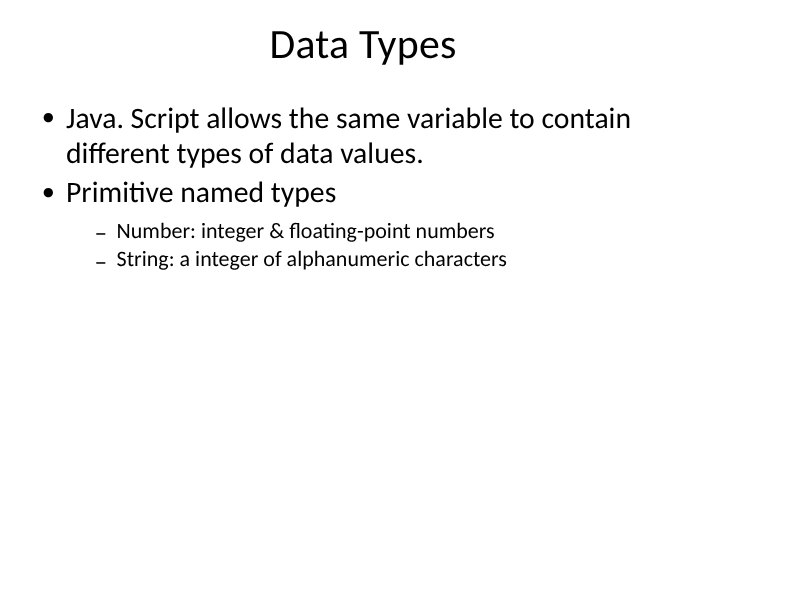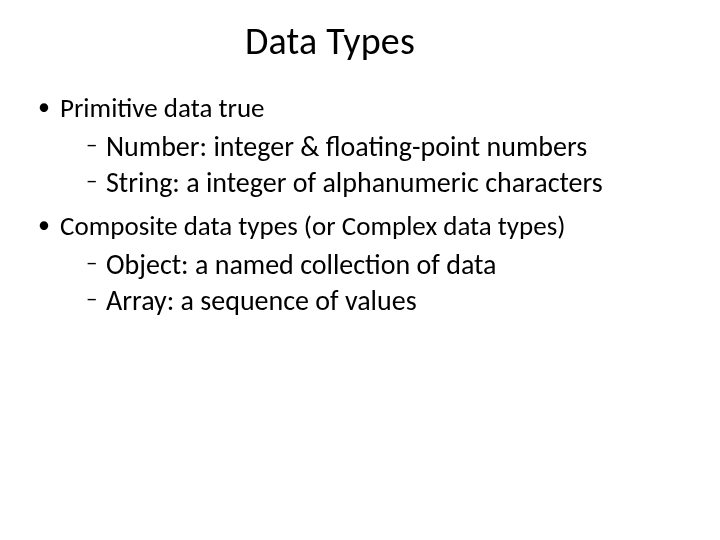--- a/index.html
+++ b/index.html
@@ -44,21 +44,21 @@
     font-size: 24px;
     line-height: 1.25;
   }
   ul.level2 {
     list-style: none;
     margin: 6px 0 10px 0;
     padding: 0 0 0 24px;
   }
   ul.level2 > li {
     position: relative;
-    font-size: 28px;
+    font-size: 20px;
     line-height: 1.22;
     padding-left: 22px;
     margin-bottom: 2px;
   }
   ul.level2 > li::before {
     content: "–";
     position: absolute;
     left: 2px;
     top: 0;
     font-size: 23px;
@@ -66,39 +66,31 @@
   }
 </style>
 </head>
 <body>
 
 <div class="slide">
   <h1 class="title">Data Types</h1>
 
   <ul class="level1">
 
+    <li>
+      <span>Java. Script allows the same variable to contain different types of data values.</span>
+    </li>
 
     <li>
-      <span>Primitive data true</span>
+      <span>Primitive named types</span>
       <ul class="level2">
         <li>
           <span>Number: integer &amp; floating-point numbers</span>
         </li>
         <li>
           <span>String: a integer of alphanumeric characters</span>
         </li>
       </ul>
     </li>
 
-    <li>
-      <span>Composite data types (or Complex data types)</span>
-      <ul class="level2">
-        <li>
-          <span>Object: a named collection of data</span>
-        </li>
-        <li>
-          <span>Array: a sequence of values</span>
-        </li>
-      </ul>
-    </li>
 
   </ul>
 </div>
 
 </body></html>

